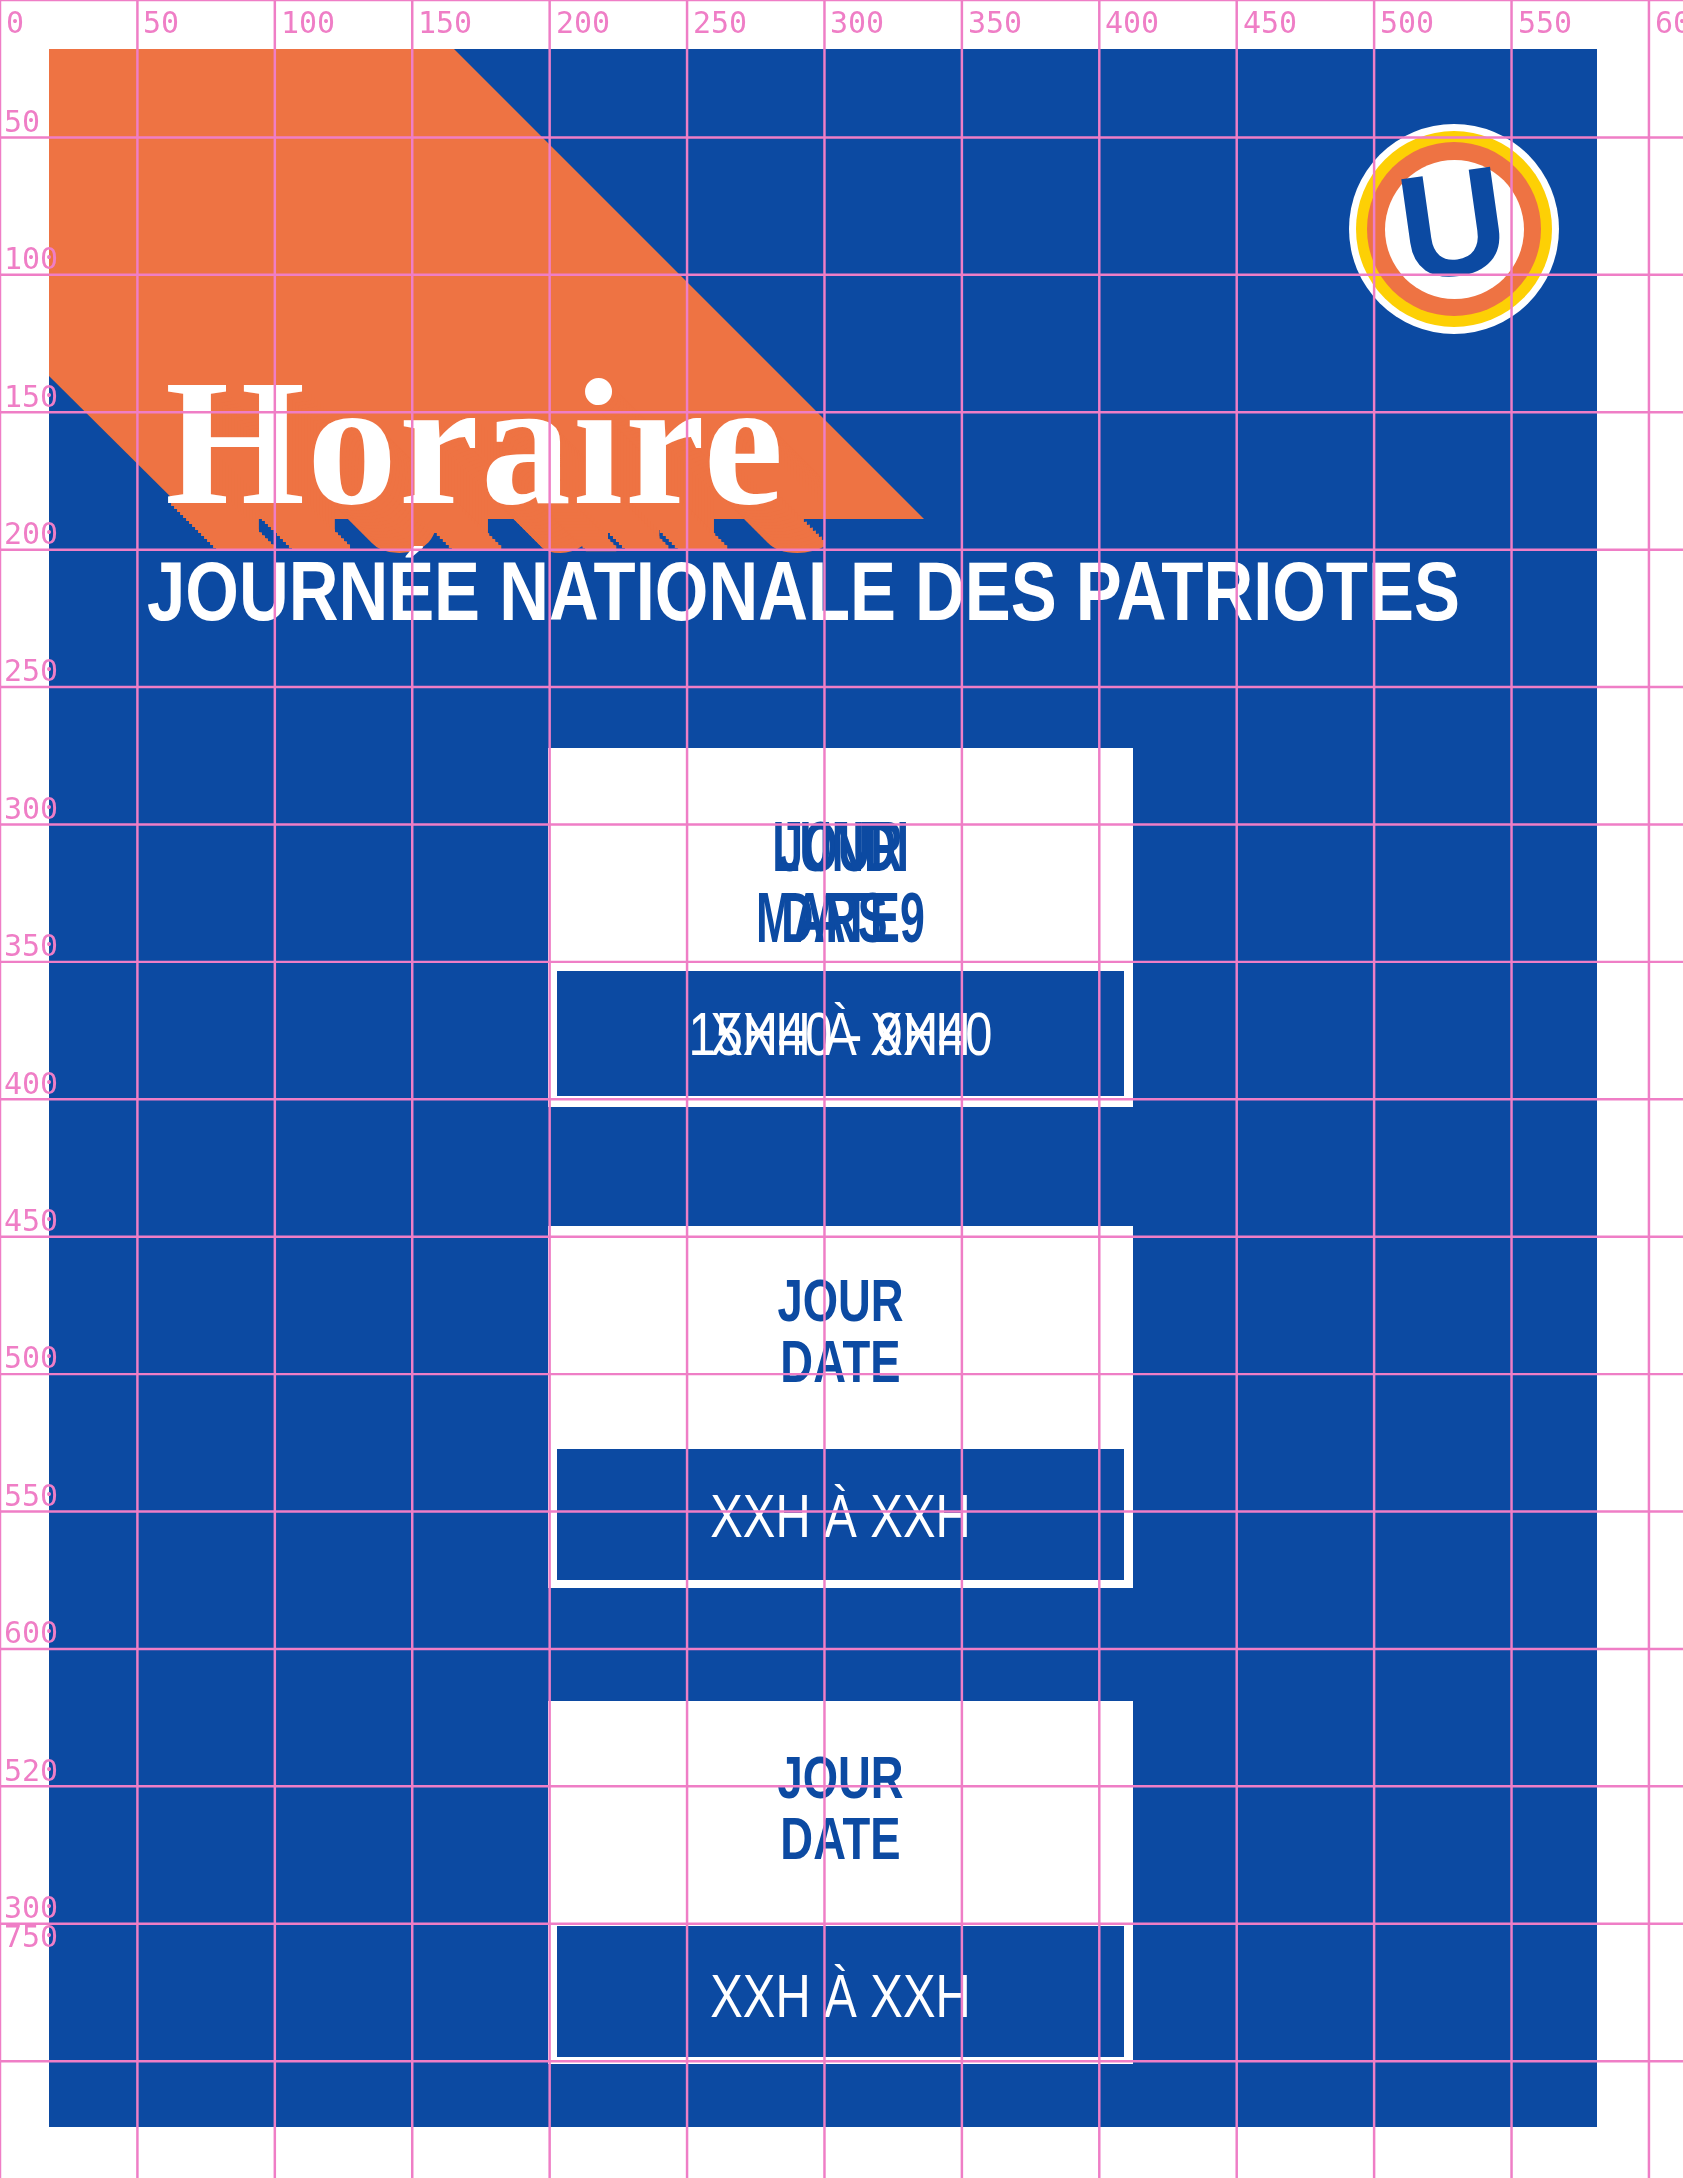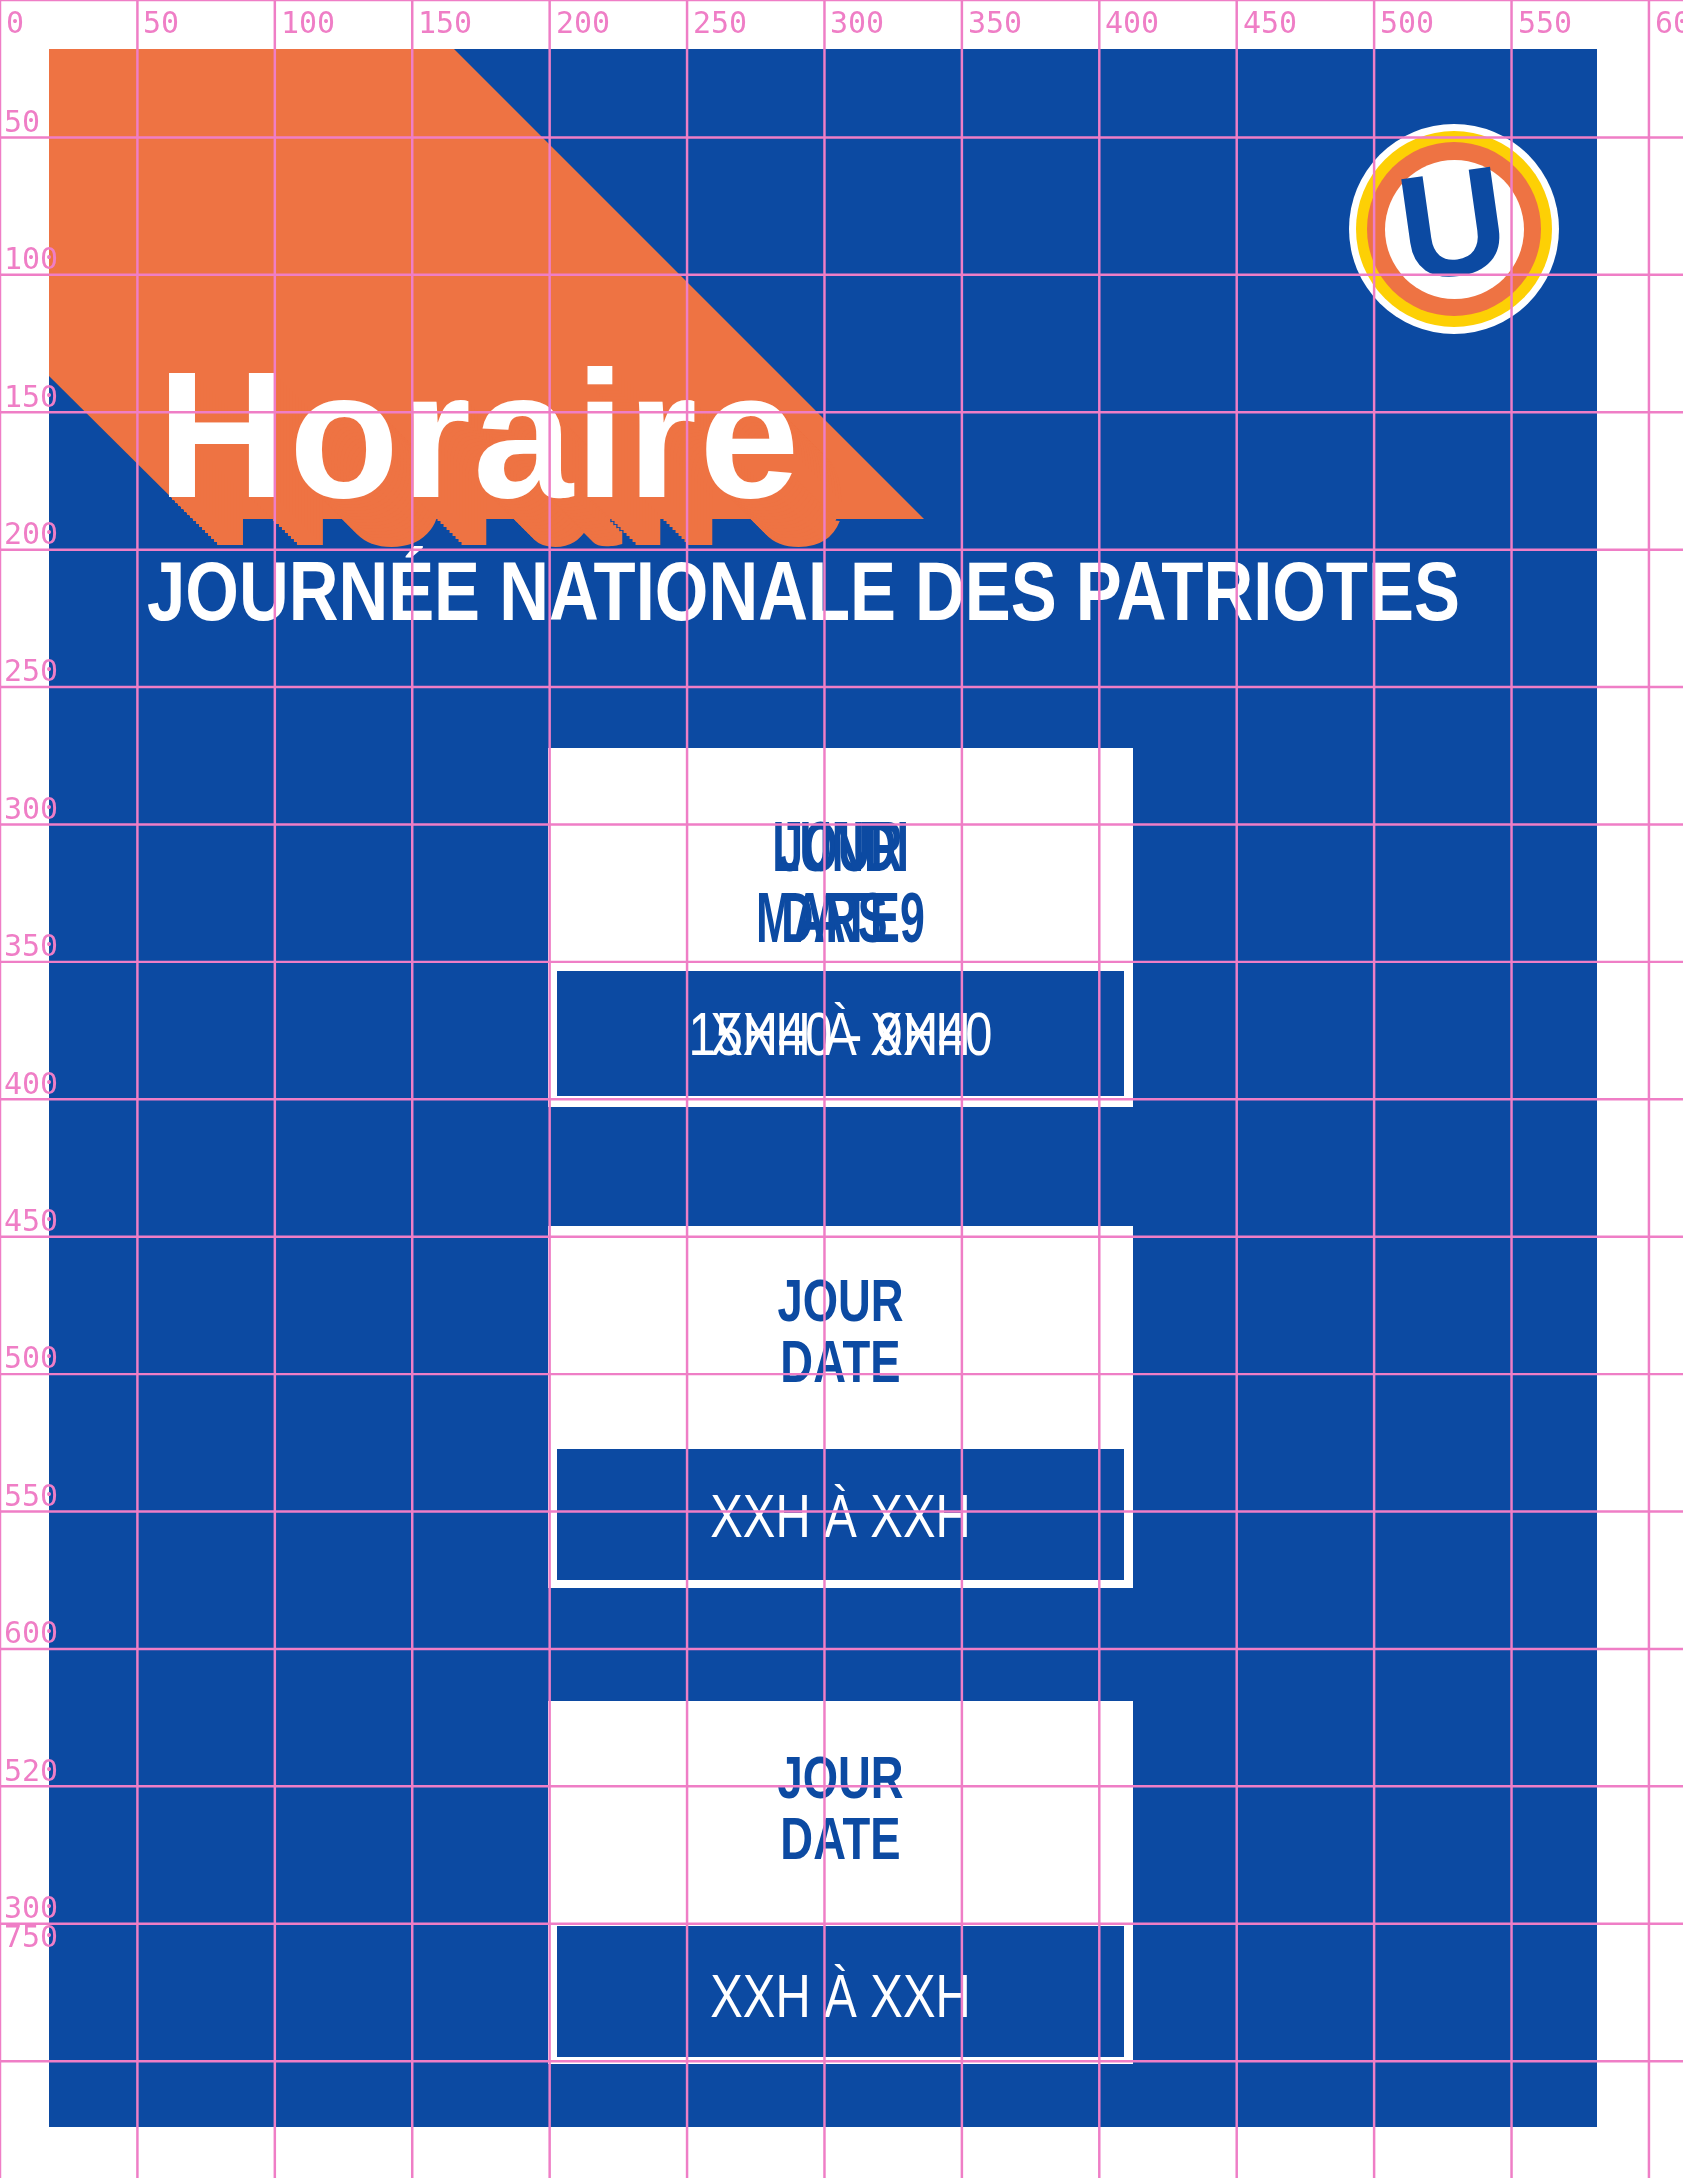--- a/index.html
+++ b/index.html
@@ -5,22 +5,22 @@
   html,body{margin:0;padding:0;}
   body{background:#ffffff;font-family:"Liberation Sans",sans-serif;}
   .canvas{position:relative;width:1683px;height:2178px;background:#ffffff;overflow:hidden;}
 
   
   .poster{position:absolute;left:49px;top:49px;width:1548px;height:2078px;background:#0c4aa2;overflow:hidden;}
 
   .orange-shape{position:absolute;left:0;top:0;width:100%;height:100%;background:#ee7343;
     clip-path:polygon(0px 0px,405px 0px,875px 470px,144px 470px,0px 327px);}
 
-  .poster-title{position:absolute;left:100px;top:288px;margin:8px;
-    font-family:Liberation Sans, sans-serif;font-weight:bold;
+  .poster-title{position:absolute;left:100px;top:288px;margin:16px;
+    font-family:Liberation Serif, serif;font-weight:bold;
     font-size:180px;line-height:1;color:#ffffff;letter-spacing:2px;
     text-shadow:3px 3px #ee7343,6px 6px #ee7343,9px 9px #ee7343,12px 12px #ee7343,
       15px 15px #ee7343,18px 18px #ee7343,21px 21px #ee7343,24px 24px #ee7343,
       27px 27px #ee7343,30px 30px #ee7343,33px 33px #ee7343,36px 36px #ee7343,
       39px 39px #ee7343,42px 42px #ee7343,45px 45px #ee7343,48px 48px #ee7343;}
 
   .subtitle-layer{position:absolute;left:98px;color:#ffffff;line-height:1;white-space:nowrap;}
   .subtitle-canada{top:498px;font-size:85px;font-weight:bold;letter-spacing:10px;}
   .subtitle-patriotes{top:501px;font-size:83px;font-weight:bold;}
   .subtitle-patriotes .squeeze{display:inline-block;transform:scaleX(0.83);transform-origin:left center;white-space:nowrap;}

